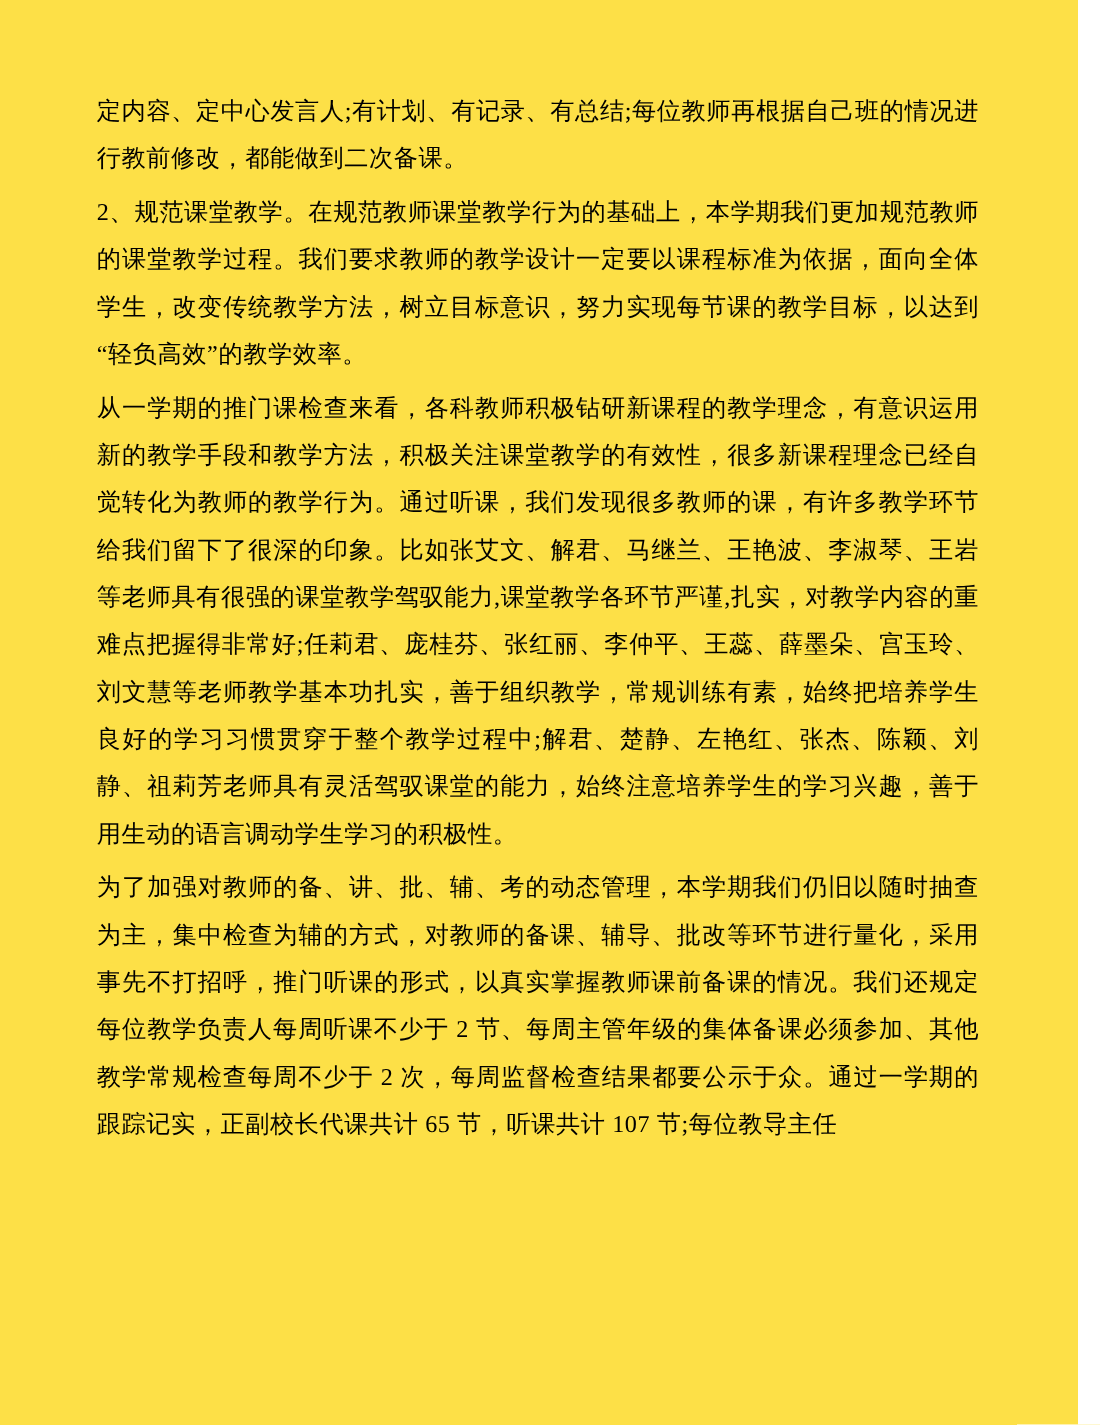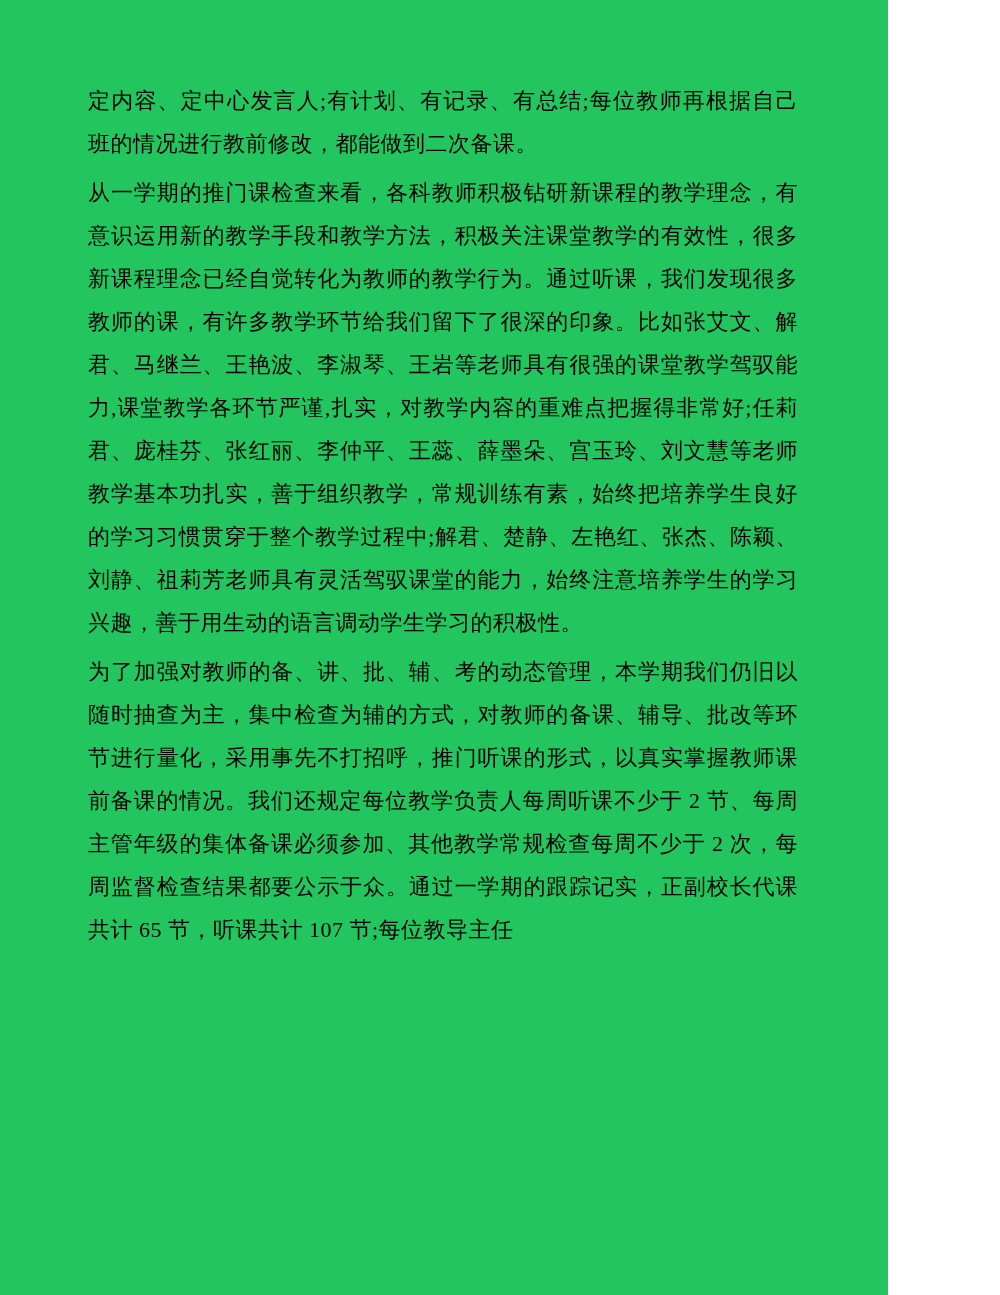--- a/index.html
+++ b/index.html
@@ -7,36 +7,37 @@
     padding: 0;
     background: #ffffff;
   }
   body {
     width: 1000px;
     height: 1295px;
     overflow: hidden;
   }
   .doc-page {
     box-sizing: border-box;
-    width: 888px;
+    width: 980px;
     height: 1295px;
     padding: 79px 90px 40px 88px;
-    background: #22c55e;
+    background: #fde047;
     font-family: "Liberation Serif", "DejaVu Serif", serif;
     font-size: 22px;
     line-height: 43px;
     color: #000000;
     text-align: justify;
     letter-spacing: 0.5px;
   }
   .doc-page p {
     margin: 0 0 6px 0;
     padding: 0;
   }
 </style>
 </head>
 <body>
 
 <div class="doc-page">
   <p>定内容、定中心发言人;有计划、有记录、有总结;每位教师再根据自己班的情况进行教前修改，都能做到二次备课。</p>
+  <p>2、规范课堂教学。在规范教师课堂教学行为的基础上，本学期我们更加规范教师的课堂教学过程。我们要求教师的教学设计一定要以课程标准为依据，面向全体学生，改变传统教学方法，树立目标意识，努力实现每节课的教学目标，以达到“轻负高效”的教学效率。</p>
   <p>从一学期的推门课检查来看，各科教师积极钻研新课程的教学理念，有意识运用新的教学手段和教学方法，积极关注课堂教学的有效性，很多新课程理念已经自觉转化为教师的教学行为。通过听课，我们发现很多教师的课，有许多教学环节给我们留下了很深的印象。比如张艾文、解君、马继兰、王艳波、李淑琴、王岩等老师具有很强的课堂教学驾驭能力,课堂教学各环节严谨,扎实，对教学内容的重难点把握得非常好;任莉君、庞桂芬、张红丽、李仲平、王蕊、薛墨朵、宫玉玲、刘文慧等老师教学基本功扎实，善于组织教学，常规训练有素，始终把培养学生良好的学习习惯贯穿于整个教学过程中;解君、楚静、左艳红、张杰、陈颖、刘静、祖莉芳老师具有灵活驾驭课堂的能力，始终注意培养学生的学习兴趣，善于用生动的语言调动学生学习的积极性。</p>
   <p>为了加强对教师的备、讲、批、辅、考的动态管理，本学期我们仍旧以随时抽查为主，集中检查为辅的方式，对教师的备课、辅导、批改等环节进行量化，采用事先不打招呼，推门听课的形式，以真实掌握教师课前备课的情况。我们还规定每位教学负责人每周听课不少于 2 节、每周主管年级的集体备课必须参加、其他教学常规检查每周不少于 2 次，每周监督检查结果都要公示于众。通过一学期的跟踪记实，正副校长代课共计 65 节，听课共计 107 节;每位教导主任</p>
 </div>
 
 </body></html>

